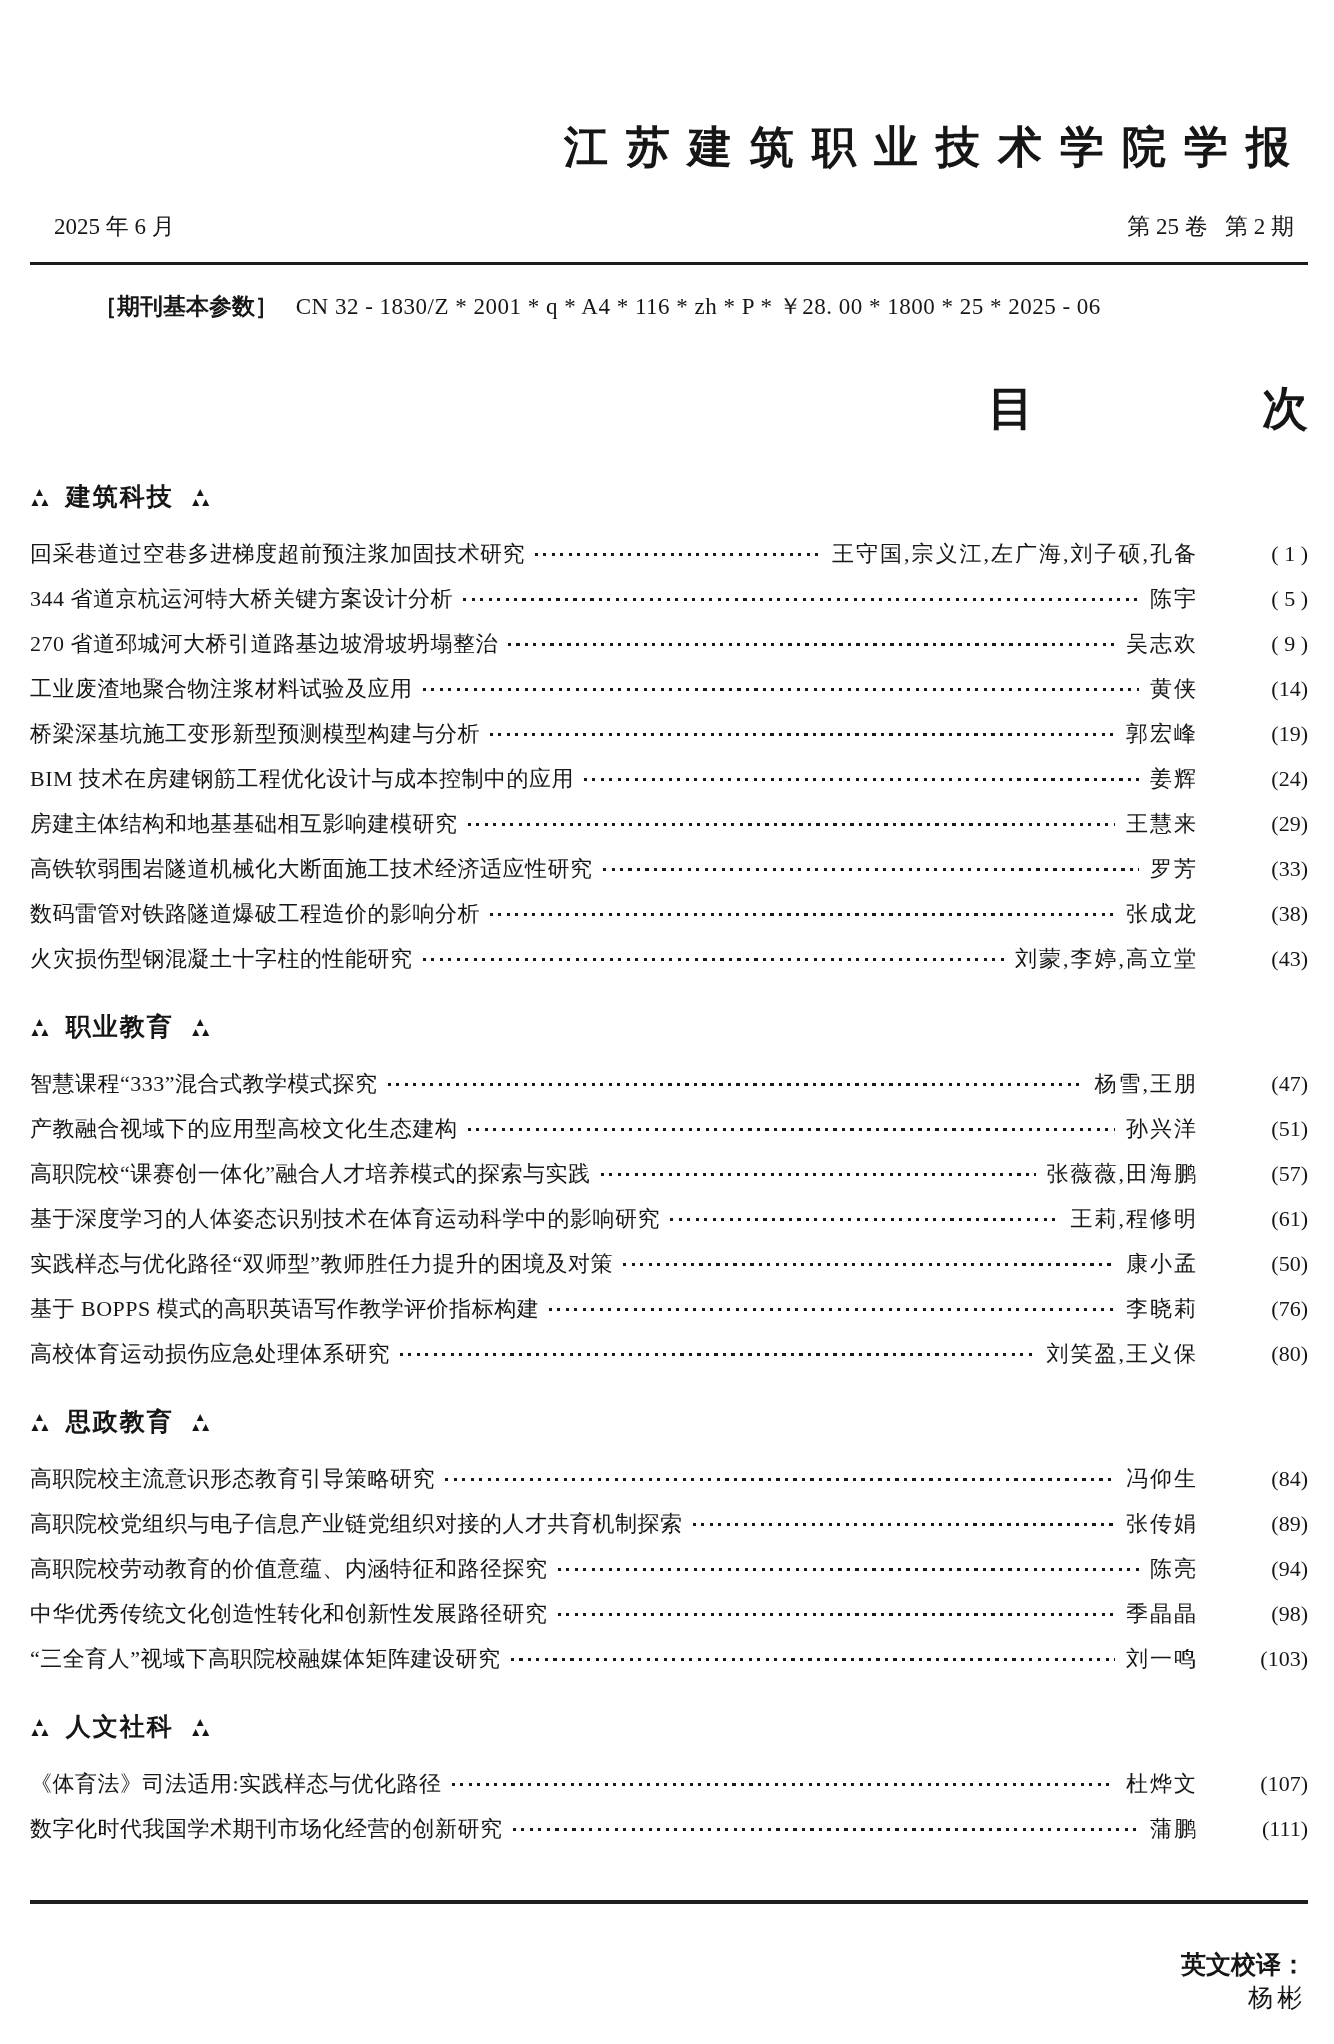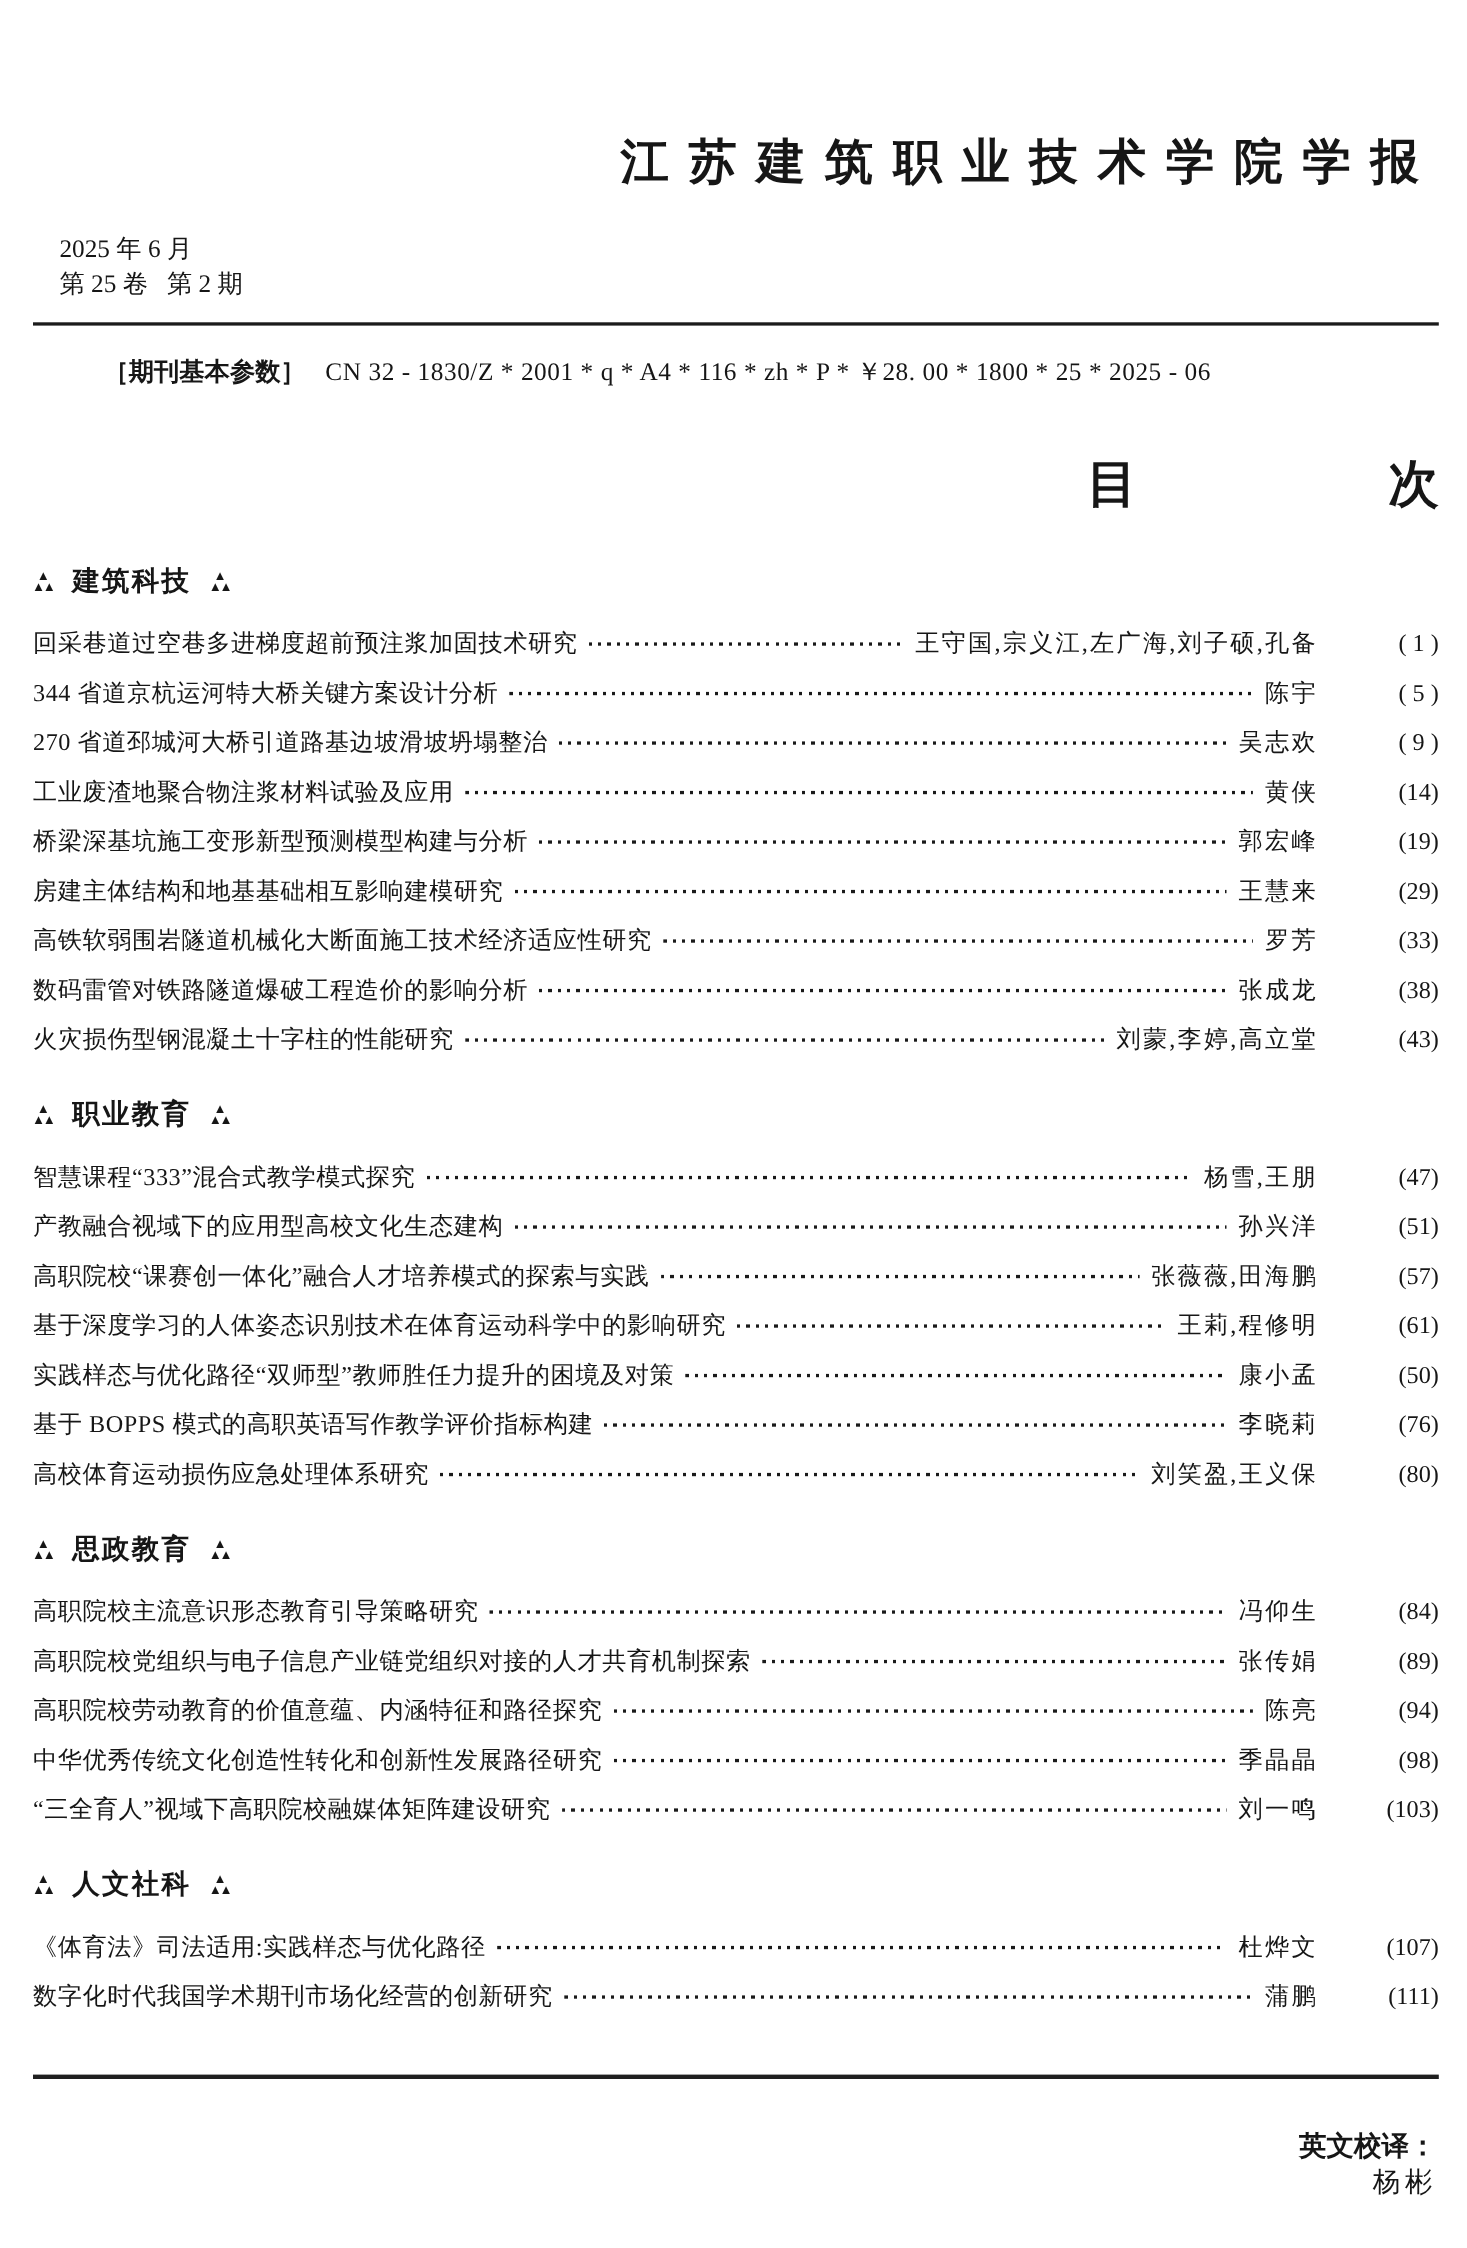--- a/index.html
+++ b/index.html
@@ -24,21 +24,20 @@
     white-space: nowrap;
   }
   .dateline {
     display: flex;
     justify-content: space-between;
     align-items: baseline;
     margin-top: 34px;
     padding: 0 14px 0 24px;
     font-size: 23px;
     white-space: pre;
-    flex-direction: column;
   }
   .rule { height: 3px; background: #1b1b1b; margin-top: 20px; }
 
   .params { margin: 26px 0 0 64px; font-size: 23px; white-space: nowrap; }
   .params-label {
     font-family: "Liberation Sans", "DejaVu Sans", sans-serif;
     font-weight: bold;
   }
   .params-value { margin-left: 12px; letter-spacing: 0.5px; }
 
@@ -177,20 +176,26 @@
     <span class="row-page">(14)</span>
   </div>
 
   <div class="row">
     <span class="row-title">桥梁深基坑施工变形新型预测模型构建与分析</span>
     <span class="leader"></span>
     <span class="row-authors">郭宏峰</span>
     <span class="row-page">(19)</span>
   </div>
 
+  <div class="row">
+    <span class="row-title">BIM 技术在房建钢筋工程优化设计与成本控制中的应用</span>
+    <span class="leader"></span>
+    <span class="row-authors">姜辉</span>
+    <span class="row-page">(24)</span>
+  </div>
 
   <div class="row">
     <span class="row-title">房建主体结构和地基基础相互影响建模研究</span>
     <span class="leader"></span>
     <span class="row-authors">王慧来</span>
     <span class="row-page">(29)</span>
   </div>
 
   <div class="row">
     <span class="row-title">高铁软弱围岩隧道机械化大断面施工技术经济适应性研究</span>

